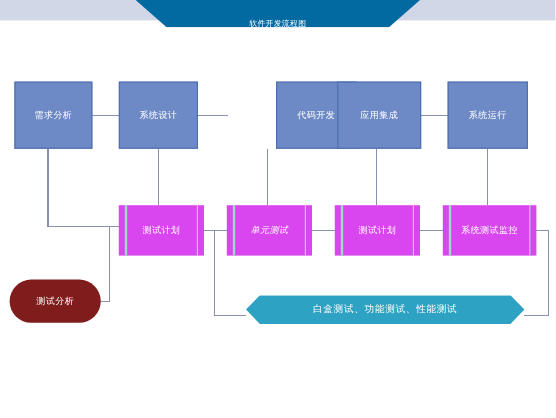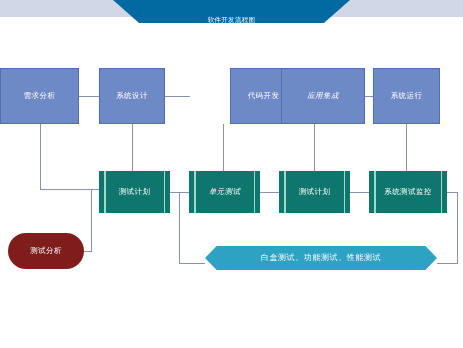--- a/index.html
+++ b/index.html
@@ -73,21 +73,21 @@
     letter-spacing: 0.4px;
   }
 
   .stage-box {
     background: #6d8ac6;
     border: 1px solid #4f70b0;
     height: 56px;
   }
 
   .test-box {
-    background: #0f766e;
+    background: #d946ef;
     border: none;
     height: 42px;
   }
   .test-box .bar-l,
   .test-box .bar-r {
     position: absolute;
     top: 0;
     width: 1.5px;
     height: 100%;
     background: #9ed9cc;
@@ -148,33 +148,33 @@
     <line x1="350" y1="192" x2="369" y2="192"></line>
 
     <path d="M84,251 L91,251 L91,189"></path>
 
     <path d="M179,192 L179,263 L205,263"></path>
 
     <path d="M447,192 L457,192 L457,263 L437,263"></path>
   </g>
 </svg>
 
-<div class="node stage-box" style="left:0; top:68px; width:79px;">
+<div class="node stage-box" style="left:12px; top:68px; width:65px;">
   <span class="node-label">需求分析</span>
 </div>
 
 <div class="node stage-box" style="left:99px; top:68px; width:66px;">
   <span class="node-label">系统设计</span>
 </div>
 
 <div class="node stage-box" style="left:190px; top:68px; width:67px;margin-left:40px;">
   <span class="node-label">代码开发</span>
 </div>
 
-<div class="node stage-box" style="left:281px; top:68px; width:84px;font-style:italic;">
+<div class="node stage-box" style="left:281px; top:68px; width:70px;">
   <span class="node-label">应用集成</span>
 </div>
 
 <div class="node stage-box" style="left:373px; top:68px; width:67px;">
   <span class="node-label">系统运行</span>
 </div>
 
 <div class="node test-box" style="left:99px; top:171px; width:71px;">
   <span class="bar-l"></span>
   <span class="bar-r"></span>

